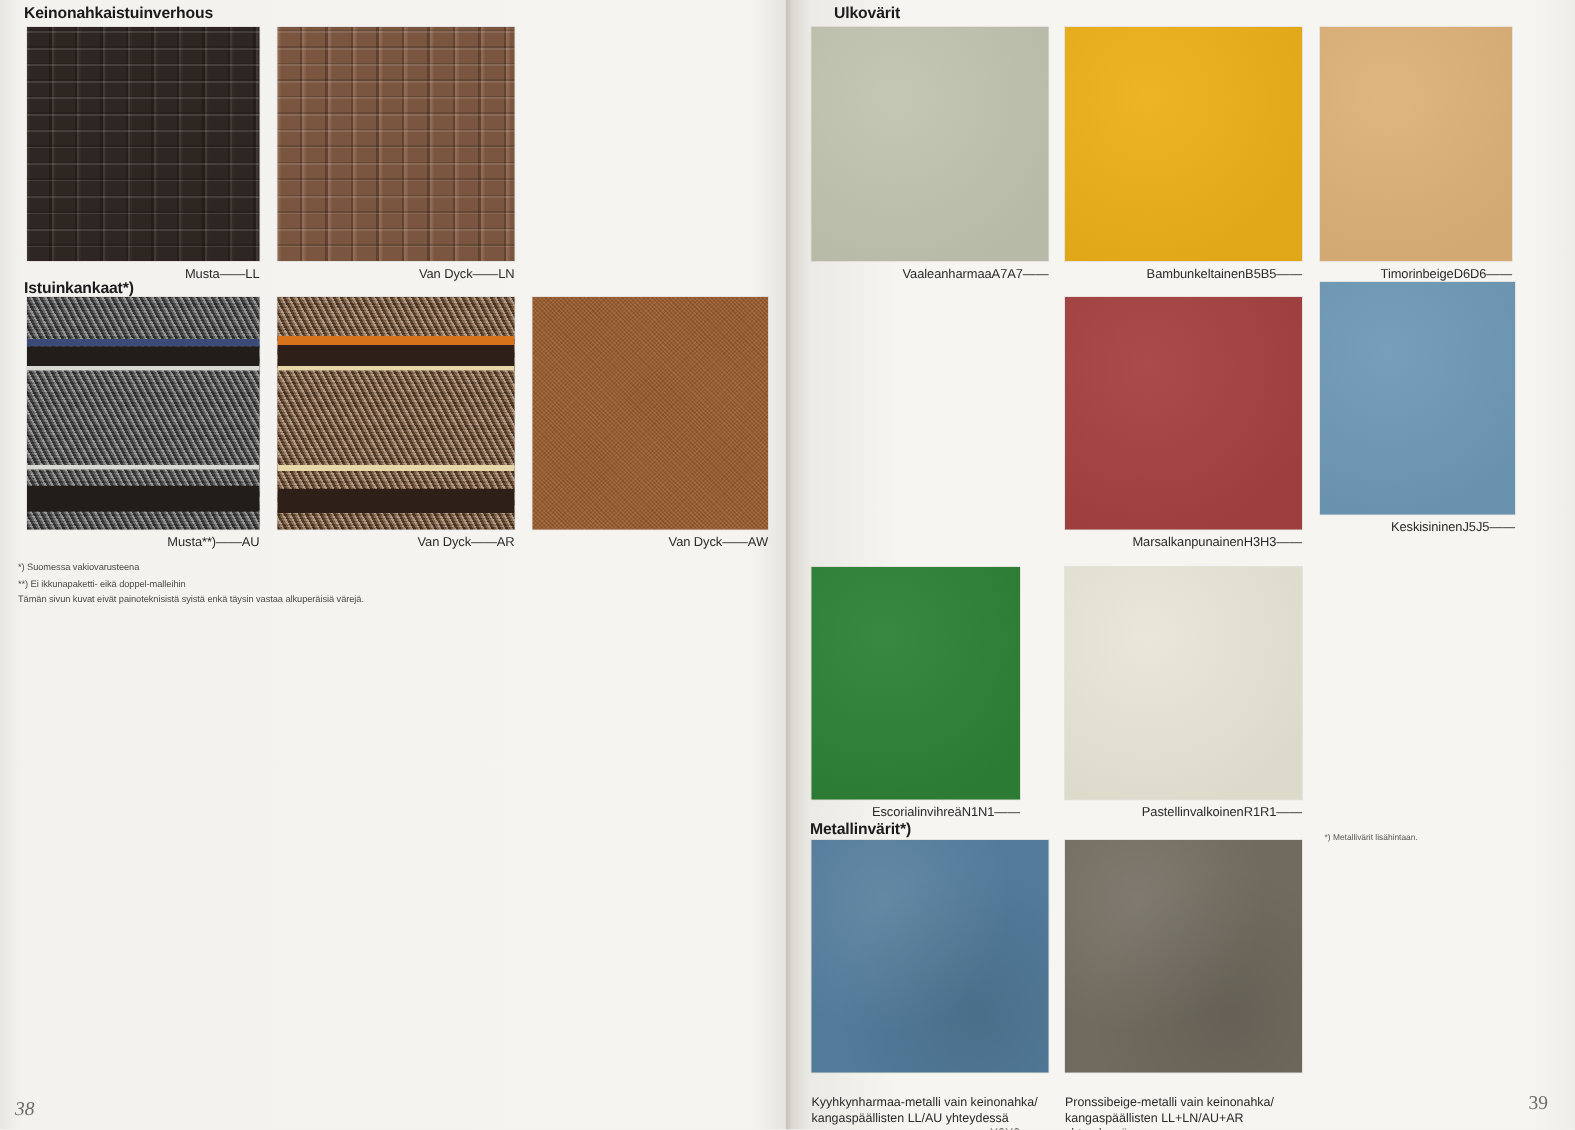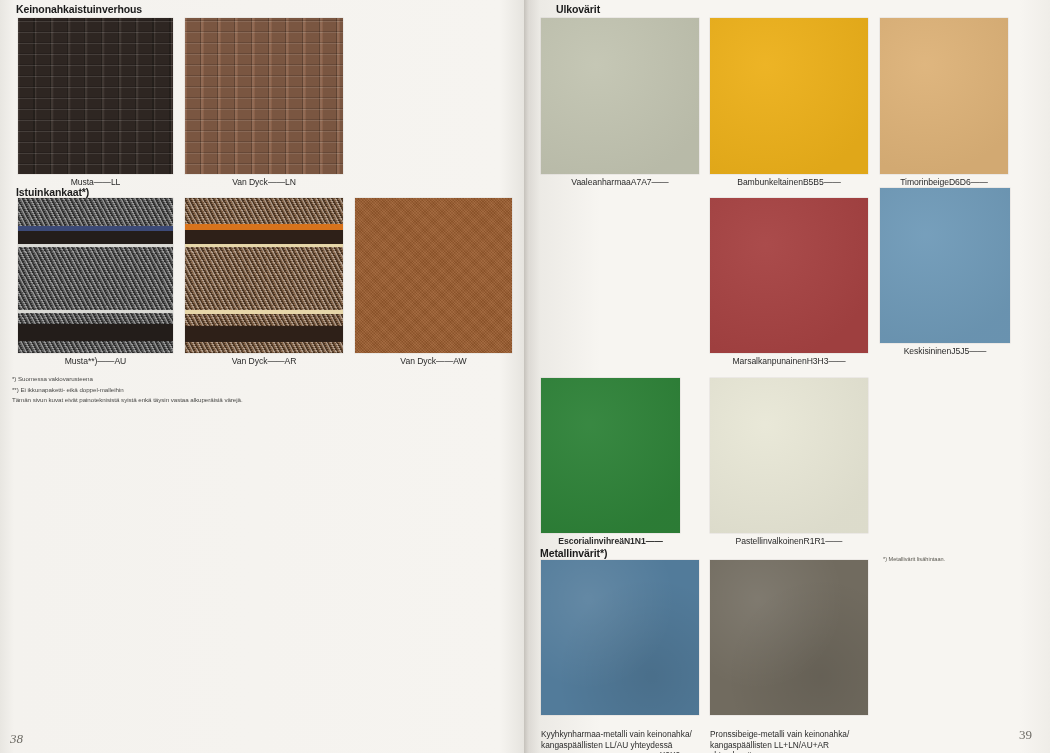--- a/index.html
+++ b/index.html
@@ -33,21 +33,21 @@
 
   .swatch-cell { position: absolute; }
   .swatch {
     width: 100%;
     position: relative;
     overflow: hidden;
     box-shadow: 0 0 0 0.5px rgba(120,115,110,.18);
   }
   .labelrow {
     display: flex;
-    justify-content: center;
+    justify-content: flex-end;
     align-items: flex-start;
     font-size: 8.6px;
     color: #2a2a2a;
     padding-top: 3px;
     line-height: 1.25;
     letter-spacing: -0.05px;
     white-space: nowrap;
   }
   .labelrow .code { text-align: right; }
   .label-multi {
@@ -233,21 +233,21 @@
     </div>
 
     <div class="swatch-cell" style="left:350px; top:188px; width:130px;">
       <div class="swatch tex-paint" style="height:155px; background:#6f9ab8;"></div>
       <div class="labelrow">
         <span>Keskisininen</span>
         <span class="code">J5J5——</span>
       </div>
     </div>
 
-    <div class="swatch-cell" style="left:11px; top:378px; width:139px;font-weight:bold;">
+    <div class="swatch-cell" style="left:11px; top:378px; width:139px;">
       <div class="swatch tex-paint" style="height:155px; background:#2e8238;"></div>
       <div class="labelrow">
         <span>Escorialinvihreä</span>
         <span class="code">N1N1——</span>
       </div>
     </div>
 
     <div class="swatch-cell" style="left:180px; top:378px; width:158px;">
       <div class="swatch tex-paint" style="height:155px; background:#e8e7d6;"></div>
       <div class="labelrow">

